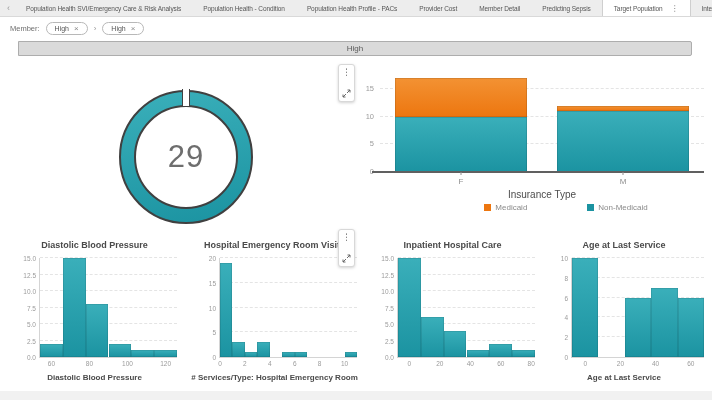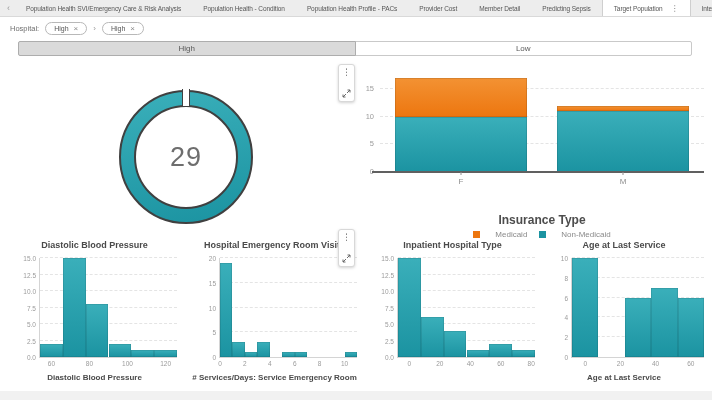--- a/index.html
+++ b/index.html
@@ -40,21 +40,21 @@
   
   .donut-title{position:absolute; left:37px; top:70px; width:300px; text-align:center;
     font-size:9.5px; font-weight:bold; color:#464646;}
   .donut{position:absolute; left:119px; top:90px; width:134px; height:134px;}
   .ring{position:absolute; inset:0; border-radius:50%; border:2px solid var(--ring-border);
     background:linear-gradient(170deg, var(--teal-top), var(--teal-bottom));}
   .ring-inner{position:absolute; inset:15px; border-radius:50%; background:#fff; border:2px solid var(--ring-border);}
   .notch{position:absolute; left:50%; transform:translateX(-50%); top:-1px; width:8px; height:17px;
     background:#fff; border-left:1.5px solid var(--ring-border); border-right:1.5px solid var(--ring-border);}
   .donut-value{position:absolute; inset:0; display:flex; align-items:center; justify-content:center;
-    font-size:27px; color:#6e6e6e; letter-spacing:1px;}
+    font-size:31px; color:#6e6e6e; letter-spacing:1px;}
 
   
   .floattool{position:absolute; width:17px; height:38px; background:#fff; border:1px solid #d8d8d8;
     border-radius:3px; box-shadow:0 1px 3px rgba(0,0,0,0.18); display:flex; flex-direction:column;
     align-items:center; justify-content:space-between; padding:3px 0; z-index:5;}
   .floattool .kebab{font-size:9px; color:#555; line-height:1; cursor:pointer;}
   .expand{display:flex; cursor:pointer;}
 
   
   .ylab{position:absolute; right:calc(100% + 4px); font-size:6.5px; color:#9b9b9b; white-space:nowrap;}
@@ -62,23 +62,23 @@
   .xlab{position:absolute; top:calc(100% + 3px); transform:translateX(-50%); font-size:6.5px; color:#9b9b9b;}
   .hgrid{position:absolute; left:0; right:0; border-top:1px dashed #e4e4e4;}
 
   
   .vplot{position:absolute; left:380px; top:74px; width:324px; height:98px;}
   .axisline{position:absolute; left:-8px; right:0; bottom:-1px; height:2px; background:#606060; z-index:2;}
   .seg{position:absolute; box-shadow:inset 0 0 0 0.5px rgba(0,0,0,0.22);}
   .catlab{position:absolute; top:calc(100% + 5px); transform:translateX(-50%); font-size:8px; color:#8f8f8f;}
   .tickmark{position:absolute; top:100%; width:1px; height:3px; background:#8f8f8f; transform:translateX(-50%); z-index:3;}
   .legend{position:absolute; left:380px; top:189px; width:324px; text-align:center;}
-  .legend-title{font-size:12px; font-weight:bold; color:#4d4d4d;margin-top:24px;}
+  .legend-title{font-size:10px; font-weight:normal; color:#4d4d4d;}
   .legend-items{margin-top:3px; display:flex; justify-content:center; gap:12px; font-size:8px; color:#8a8a8a;}
-  .litem{display:inline-flex; align-items:center; gap:15px; cursor:pointer;}
+  .litem{display:inline-flex; align-items:center; gap:4px; cursor:pointer;margin-left:48px;}
   .swatch{width:7px; height:7px; display:inline-block;}
 
   
   .histpanel{position:absolute; top:238px; width:177px; height:152px;}
   .htitle{position:absolute; top:2px; left:0; right:0; text-align:center; font-size:9px; font-weight:bold; color:#4a4a4a;}
   .hplot{position:absolute; left:33px; right:6px; top:20px; height:100px;
     border-left:1px solid #d4d4d4; border-bottom:1px solid #d4d4d4;}
   .hbar{position:absolute; bottom:0; background:linear-gradient(180deg,var(--teal-top),var(--teal-bottom));
     box-shadow:inset 0 0 0 0.5px rgba(0,0,0,0.18);}
   .hxlabel{position:absolute; bottom:8px; left:0; right:0; text-align:center; font-size:8px; font-weight:bold; color:#4a4a4a;}
@@ -114,35 +114,34 @@
       <span>Target Population</span>
       <span class="kebab">⋮</span>
     </div>
     <div class="tab">
         <span>Intervention Impact</span>
       </div>
 
   </div>
 
   <div class="filterbar">
-    <span class="flabel">Hospital:</span>
+    <span class="flabel">Member:</span>
     <span class="chip">
       <span>High</span>
       <span class="chipx">×</span>
     </span>
     <span class="fsep">›</span>
     <span class="chip">
       <span>High</span>
       <span class="chipx">×</span>
     </span>
   </div>
 
   <div class="segmented">
     <div class="segcell selected">High</div>
-    <div class="segcell">Low</div>
   </div>
 
   <div class="donut">
     <div class="ring"></div>
     <div class="ring-inner"></div>
     <div class="notch"></div>
     <div class="donut-value">29</div>
   </div>
 
   <div class="floattool" style="left:338px; top:64px;">
@@ -242,24 +241,24 @@
         <div class="hbar" style="left: 45.4545%; width: 9.09091%; height: 5%;"></div>
         <div class="hbar" style="left: 54.5455%; width: 9.09091%; height: 5%;"></div>
         <div class="hbar" style="left: 90.9091%; width: 9.09091%; height: 5%;"></div>
         <div class="xlab" style="left: 0%;">0</div>
         <div class="xlab" style="left: 18.1818%;">2</div>
         <div class="xlab" style="left: 36.3636%;">4</div>
         <div class="xlab" style="left: 54.5455%;">6</div>
         <div class="xlab" style="left: 72.7273%;">8</div>
         <div class="xlab" style="left: 90.9091%;">10</div>
       </div>
-    <div class="hxlabel"># Services/Days: Service Emergency Room</div>
+    <div class="hxlabel"># Services/Type: Hospital Emergency Room</div>
   </div>
   <div class="histpanel" style="left:364px;">
-    <div class="htitle">Inpatient Hospital Type</div>
+    <div class="htitle">Inpatient Hospital Care</div>
     <div class="hplot">
         <div class="ylab" style="bottom: calc(0% - 4px);">0.0</div>
         <div class="hgrid" style="bottom: 16.6667%;"></div>
         <div class="ylab" style="bottom: calc(16.6667% - 4px);">2.5</div>
         <div class="hgrid" style="bottom: 33.3333%;"></div>
         <div class="ylab" style="bottom: calc(33.3333% - 4px);">5.0</div>
         <div class="hgrid" style="bottom: 50%;"></div>
         <div class="ylab" style="bottom: calc(50% - 4px);">7.5</div>
         <div class="hgrid" style="bottom: 66.6667%;"></div>
         <div class="ylab" style="bottom: calc(66.6667% - 4px);">10.0</div>

